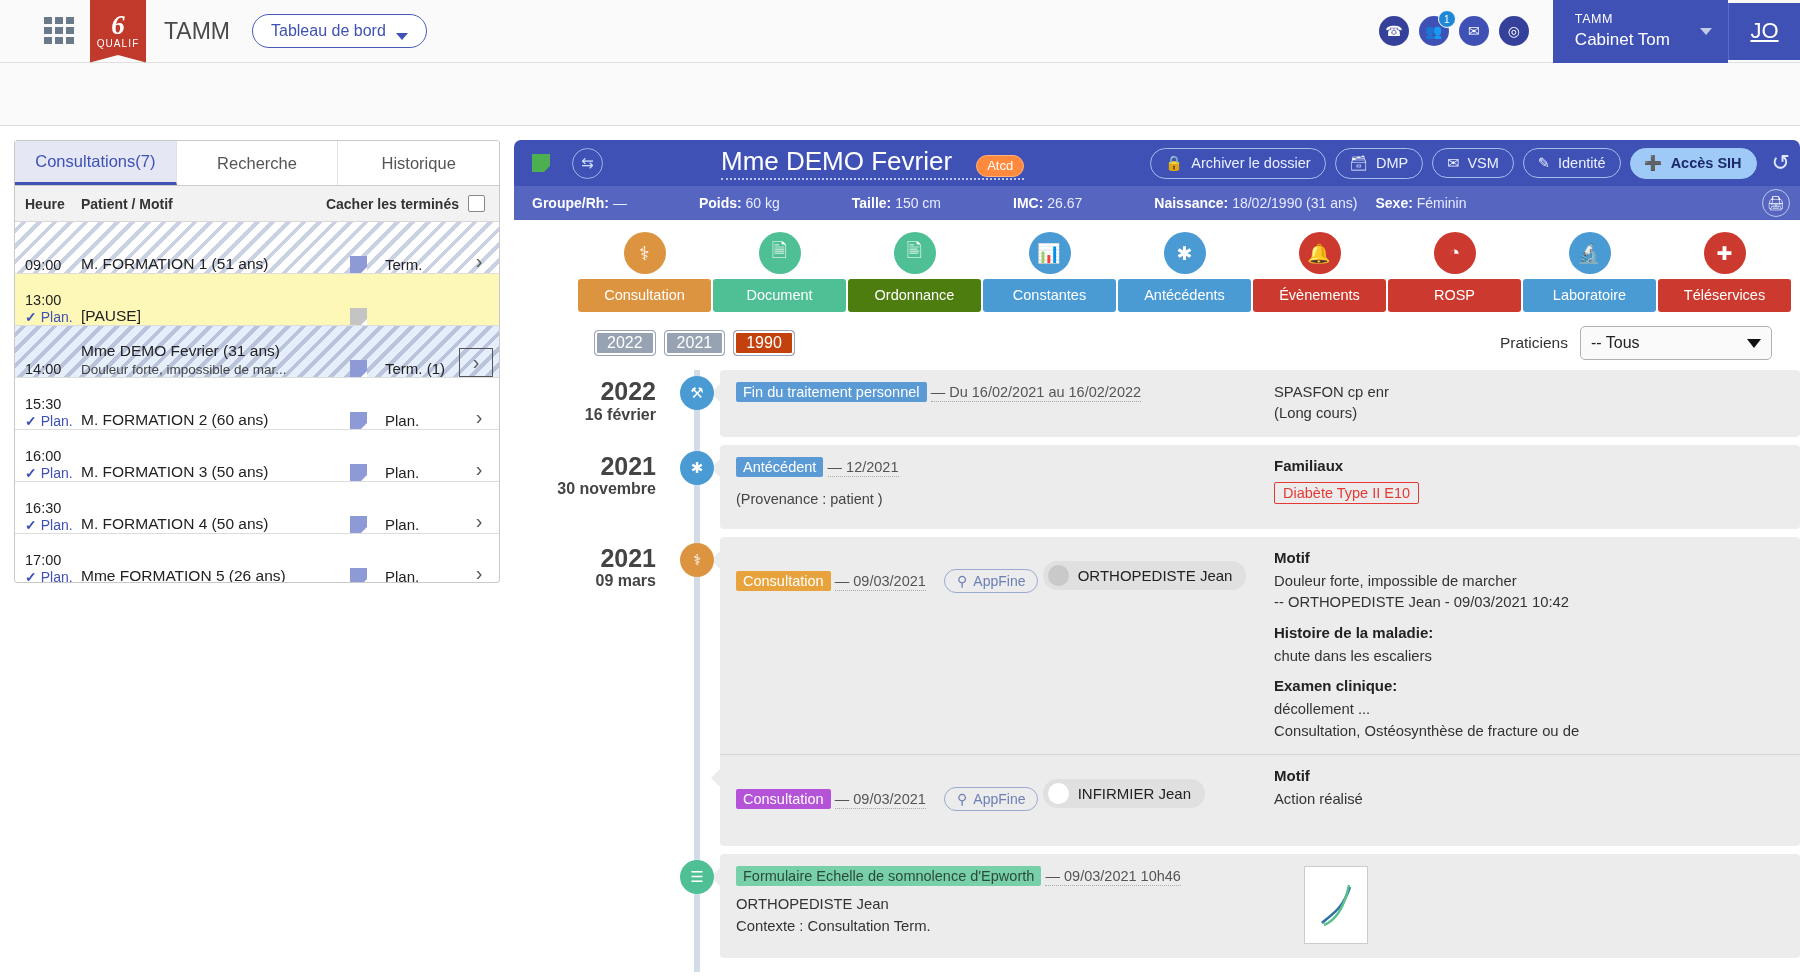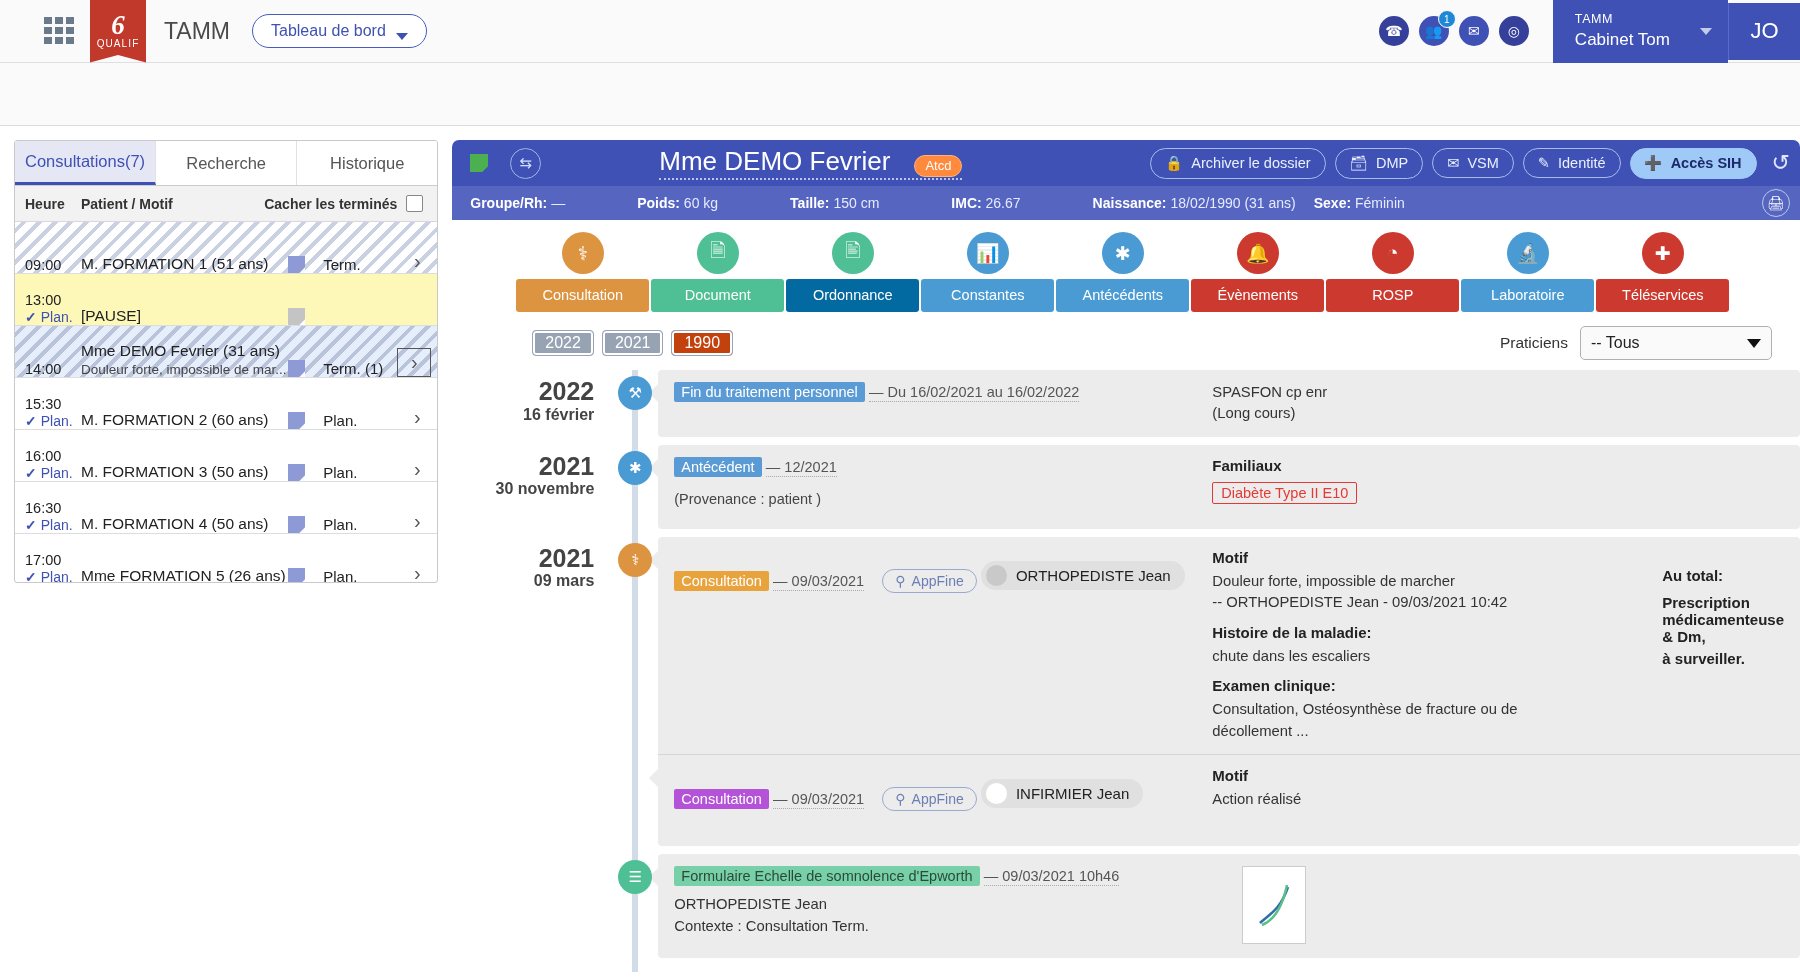--- a/index.html
+++ b/index.html
@@ -71,21 +71,21 @@
     display: flex; align-items: center; padding: 0 16px 0 22px; gap: 30px;
     cursor: pointer;
   }
   .cabinet .lines { display: flex; flex-direction: column; gap: 4px; }
   .cabinet .l1 { font-size: 12.5px; letter-spacing: .6px; }
   .cabinet .l2 { font-size: 17px; }
   .caret-w { width:0;height:0;border-left:6px solid transparent;border-right:6px solid transparent;border-top:7px solid #c3cbe8; }
   .initials {
     background: #3f51b5; color: #fff; height: 57px; width: 72px;
     display:flex;align-items:center;justify-content:center;
-    font-size: 22px; border-left: 1px solid #5c6bc8; cursor: pointer;
+    font-size: 22px; border-left: 1px solid #5c6bc8; cursor: pointer; text-decoration: underline;
   }
 
   
   .subbar {
     height: 63px; width: 100%; background: #fafafa;
     border-bottom: 1px solid #dcdcdc;
     display: flex; align-items: center; position: relative;
   }
   .fieldset-sel {
     position: absolute; left: 812px; top: 78px;
@@ -537,21 +537,21 @@
       <div class="itool">
         <div class="ball" style="background:#dd9440">⚕</div>
         <div class="lbl" style="background:#dd9440">Consultation</div>
       </div>
       <div class="itool">
         <div class="ball" style="background:#4fbf95">🗎</div>
         <div class="lbl" style="background:#4fbf95">Document</div>
       </div>
       <div class="itool">
         <div class="ball" style="background:#4fbf95">🖹</div>
-        <div class="lbl" style="background:#0369a1">Ordonnance</div>
+        <div class="lbl" style="background:#4d7c0f">Ordonnance</div>
       </div>
       <div class="itool">
         <div class="ball" style="background:#4a9bd4">📊</div>
         <div class="lbl" style="background:#4a9bd4">Constantes</div>
       </div>
       <div class="itool">
         <div class="ball" style="background:#4a9bd4">✱</div>
         <div class="lbl" style="background:#4a9bd4">Antécédents</div>
       </div>
       <div class="itool">
@@ -650,27 +650,22 @@
                 <span>ORTHOPEDISTE Jean</span>
               </div>
             </div>
             <div class="tl-right" style="flex:0 0 450px">
               <div class="r-title">Motif</div>
               <div class="r-line">Douleur forte, impossible de marcher</div>
               <div class="r-line">-- ORTHOPEDISTE Jean - 09/03/2021 10:42</div>
               <div class="r-title sub-block">Histoire de la maladie:</div>
               <div class="r-line">chute dans les escaliers</div>
               <div class="r-title sub-block">Examen clinique:</div>
+              <div class="r-line">décollement ...</div>
               <div class="r-line">Consultation, Ostéosynthèse de fracture ou de</div>
-              <div class="r-line">décollement ...</div>
-            </div>
-            <div class="tl-right">
-              <div class="r-title au-total">Au total:</div>
-              <div class="r-title sub-block">Prescription médicamenteuse &amp; Dm,</div>
-              <div class="r-title">à surveiller.</div>
             </div>
           </div>
 
           <div class="tl-card" style="min-height:92px;border-radius:0 0 4px 4px;border-top:1px solid #d5d5d5">
             <div class="tl-left">
               <span class="tag purple">Consultation</span>
               <span class="meta">— 09/03/2021</span>
               <span class="appfine">
                 <span>⚲</span>
                 <span>AppFine</span>

